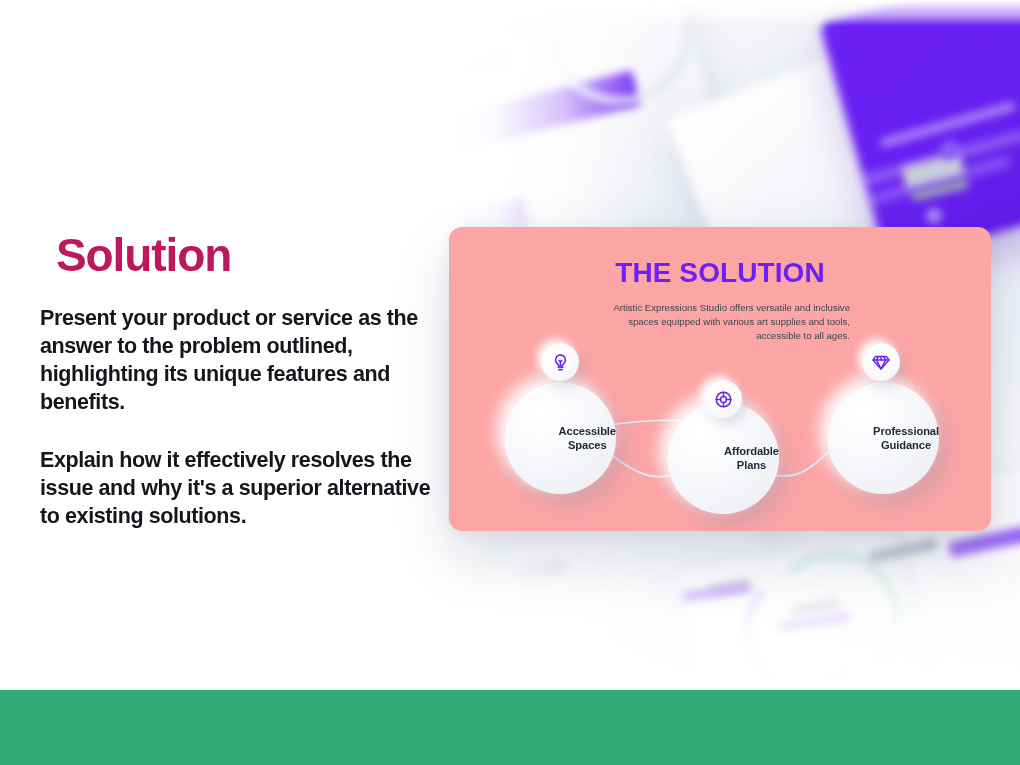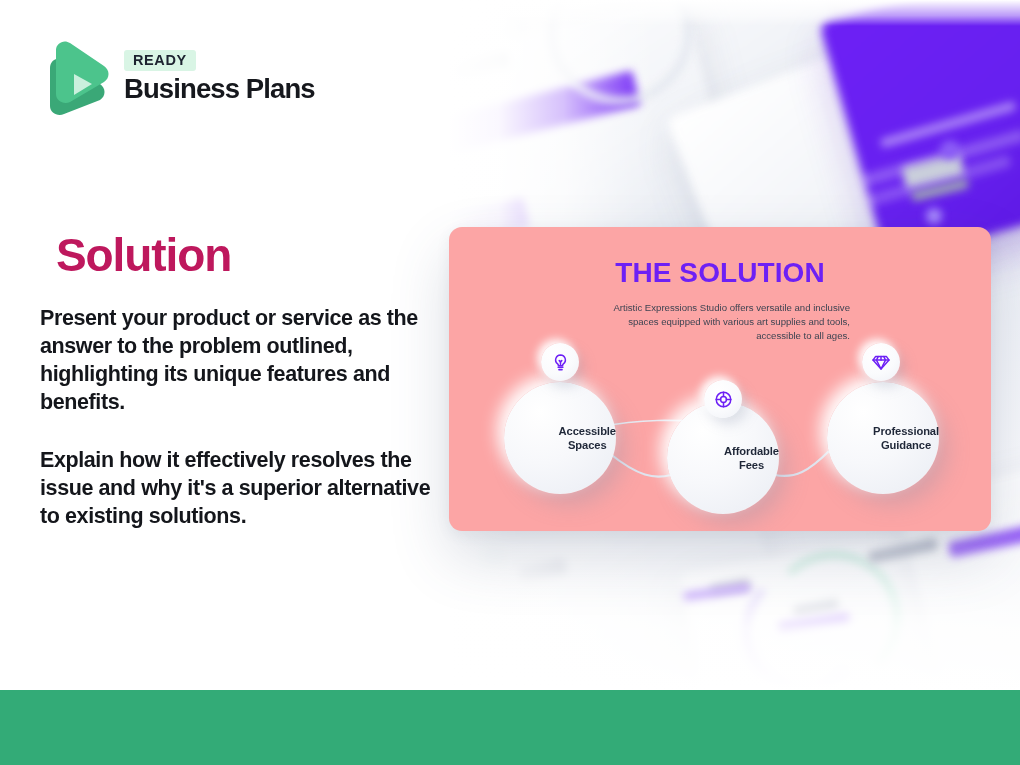--- a/index.html
+++ b/index.html
@@ -289,31 +289,20 @@
     <div class="ring" style="left:295px; top:570px; width:108px; height:108px; border:7px solid rgba(139,92,246,0.55); border-top-color:transparent; border-right-color:transparent;"></div>
     <div class="ring" style="left:320px; top:552px; width:120px; height:120px; border:6px solid rgba(110,214,171,0.6); border-bottom-color:transparent; border-left-color:transparent;"></div>
     <div class="bar bar-purple" style="left:500px; top:530px; width:120px; height:16px; transform:rotate(-12deg);"></div>
     <div class="bar bar-grey" style="left:420px; top:545px; width:70px; height:12px; transform:rotate(-12deg);"></div>
 
     <div class="bg-fade-left"></div>
     <div class="bg-fade-bottom"></div>
     <div class="bg-fade-top"></div>
   </div>
 
-  <div class="logo">
-    <svg class="logo-mark" viewBox="0 0 70 78" aria-hidden="true">
-      <path d="M10 30 C10 22 18 18 24 22 L60 46 C66 50 66 58 60 62 L24 76 C18 79 10 75 10 68 Z" fill="#3aa877"></path>
-      <path d="M16 12 C16 5 24 1 30 5 L64 28 C70 32 70 40 64 44 L30 64 C24 67 16 63 16 56 Z" fill="#4cc48c"></path>
-      <path d="M34 36 L52 46 L34 57 Z" fill="#c9f0dd"></path>
-    </svg>
-    <div class="logo-text">
-      <span class="badge-ready">READY</span>
-      <span class="brand-name">Business Plans</span>
-    </div>
-  </div>
 
   <h1 class="headline">Solution</h1>
 
   <div class="body-copy">
     <p>Present your product or service as the answer to the problem outlined, highlighting its unique features and benefits.</p>
     <p>Explain how it effectively resolves the issue and why it's a superior alternative to existing solutions.</p>
   </div>
 
   <div class="preview-card">
 
@@ -338,21 +327,21 @@
           <path d="M10 21h4"></path>
         <path d="M12 2.5a6.2 6.2 0 0 0-3.6 11.2c.6.5.9 1.1.9 1.8v.5h5.4v-.5c0-.7.3-1.3.9-1.8A6.2 6.2 0 0 0 12 2.5Z"></path>
         <path d="M12 12v3"></path>
           <path d="M10.4 9.6 12 11.2l1.6-1.6"></path>
       </svg>
     </div>
 
     <div class="bubble b2">
       <div class="bubble-label">
         <div>Affordable</div>
-        <div>Fees</div>
+        <div>Plans</div>
       </div>
     </div>
     <div class="icon-badge ib2">
       <svg width="19" height="19" viewBox="0 0 24 24" fill="none" stroke="#6d20f5" stroke-width="1.9" stroke-linecap="round" stroke-linejoin="round">
         <circle cx="12" cy="12" r="9.2"></circle>
         <circle cx="12" cy="12" r="3.7"></circle>
         <path d="M12 2.8v5.5"></path>
           <path d="M12 15.7v5.5"></path>
         <path d="M2.8 12h5.5"></path>
           <path d="M15.7 12h5.5"></path>

